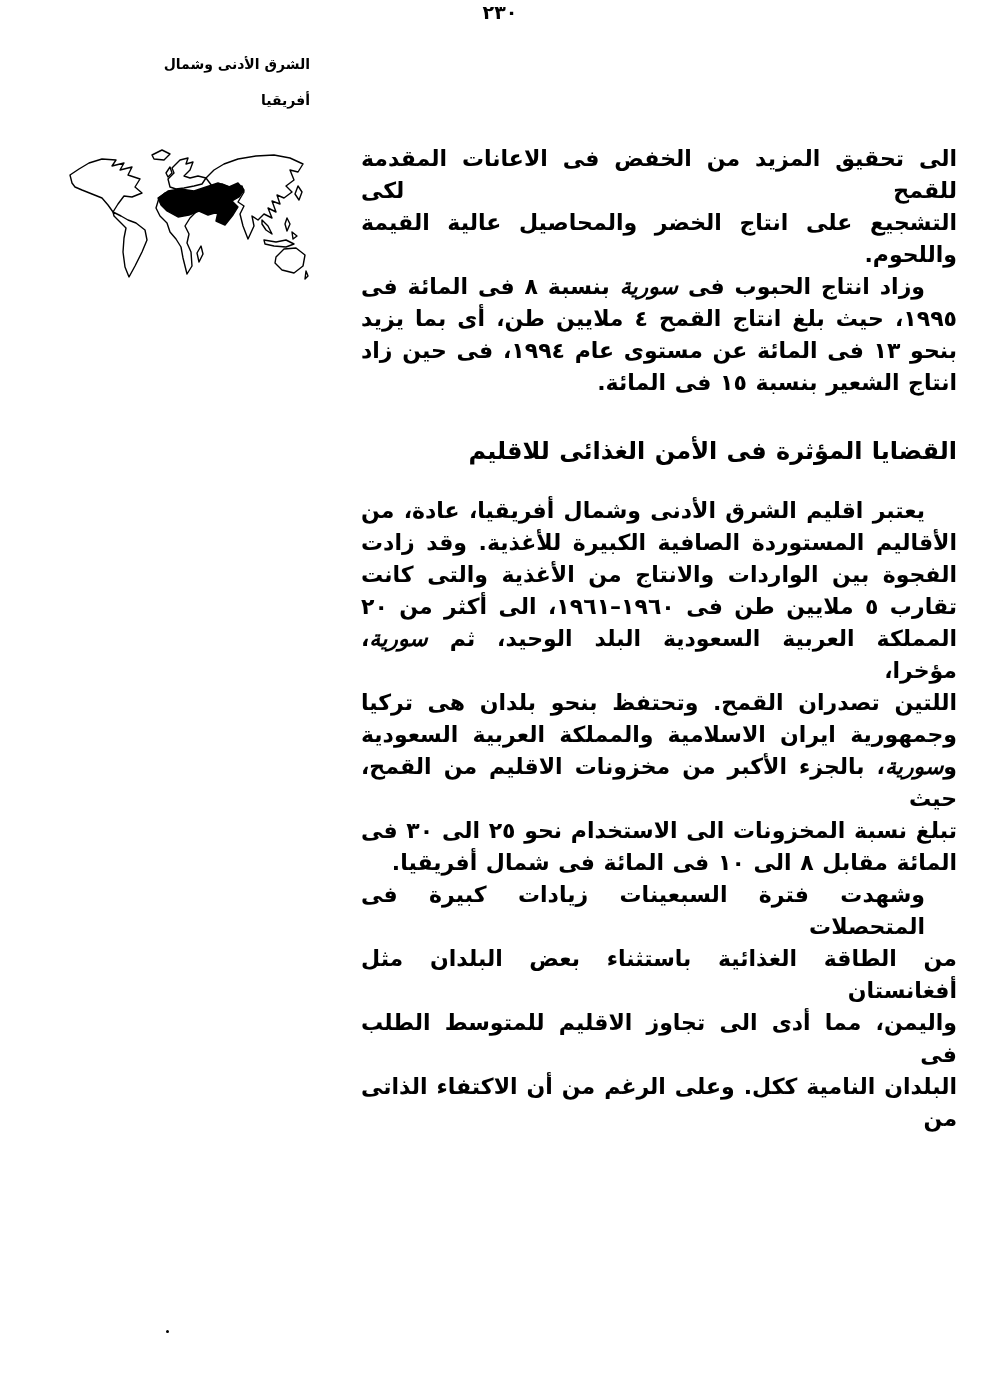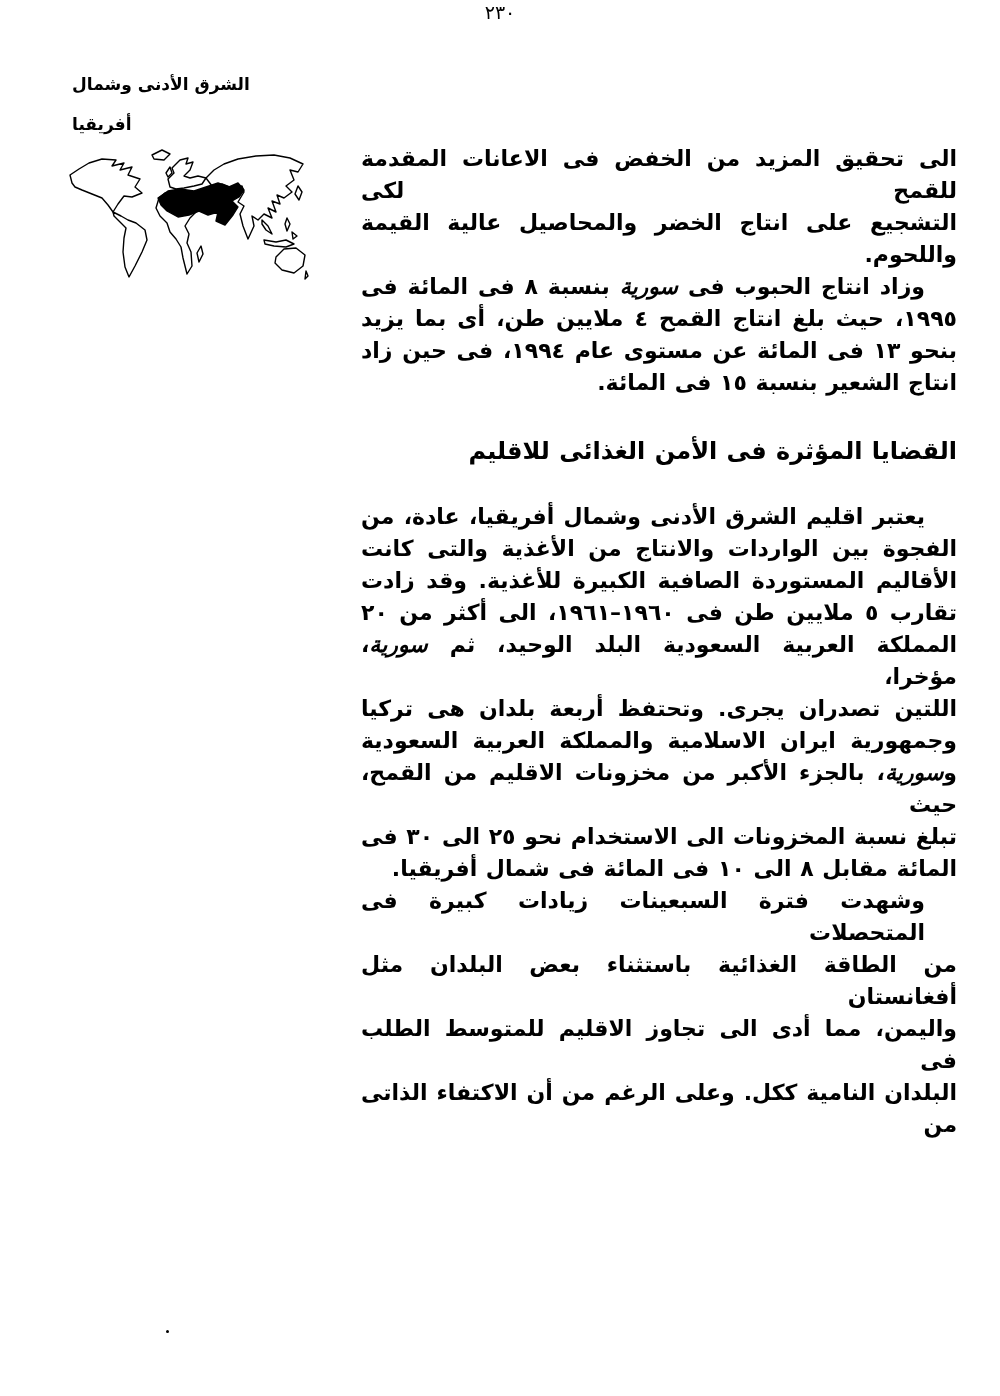--- a/index.html
+++ b/index.html
@@ -15,32 +15,32 @@
     font-family: "DejaVu Sans", sans-serif;
     color: #000;
   }
   .page-number {
     position: absolute;
     top: 1px;
     left: 0;
     right: 0;
     text-align: center;
     font-size: 19px;
-    font-weight: 400;
+    font-weight: 700;
     letter-spacing: 1px;
     direction: rtl;
   }
   .region-label {
     position: absolute;
-    top: 74px;
+    top: 56px;
     left: 72px;
     width: 238px;
-    text-align: left;
+    text-align: right;
     font-weight: 700;
-    font-size: 17px;
+    font-size: 14px;
     direction: rtl;
   }
   .region-label .l1 { display: block; }
   .region-label .l2 { display: block; margin-top: 20px; }
   .map-wrap {
     position: absolute;
     top: 146px;
     left: 66px;
     width: 248px;
     height: 146px;
@@ -67,21 +67,21 @@
     text-align: left;
     text-align-last: right;
   }
   .line.indent { padding-right: 32px; }
   .heading {
     font-size: 24px;
     font-weight: 700;
     text-align: right;
     line-height: 42px;
     margin-top: 31px;
-    margin-bottom: 29px;
+    margin-bottom: 23px;
   }
   i { font-style: italic; }
   .scan-dot {
     position: absolute;
     left: 166px;
     top: 1330px;
     width: 3px;
     height: 3px;
     background: #000;
     border-radius: 50%;
@@ -140,25 +140,25 @@
     </div>
     <div class="paragraph">
       <div class="line indent">وزاد انتاج الحبوب فى <i>سورية</i> بنسبة ٨ فى المائة فى</div>
       <div class="line">١٩٩٥، حيث بلغ انتاج القمح ٤ ملايين طن، أى بما يزيد</div>
       <div class="line">بنحو ١٣ فى المائة عن مستوى عام ١٩٩٤، فى حين زاد</div>
       <div class="line line-end">انتاج الشعير بنسبة ١٥ فى المائة.</div>
     </div>
     <div class="heading">القضايا المؤثرة فى الأمن الغذائى للاقليم</div>
     <div class="paragraph">
       <div class="line indent">يعتبر اقليم الشرق الأدنى وشمال أفريقيا، عادة، من</div>
+      <div class="line">الأقاليم المستوردة الصافية الكبيرة للأغذية. وقد زادت</div>
       <div class="line">الفجوة بين الواردات والانتاج من الأغذية والتى كانت</div>
-      <div class="line">الأقاليم المستوردة الصافية الكبيرة للأغذية. وقد زادت</div>
       <div class="line">تقارب ٥ ملايين طن فى ١٩٦٠–١٩٦١، الى أكثر من ٢٠</div>
       <div class="line">المملكة العربية السعودية البلد الوحيد، ثم <i>سورية</i>، مؤخرا،</div>
-      <div class="line">اللتين تصدران يجرى. وتحتفظ أربعة بلدان هى تركيا</div>
+      <div class="line">اللتين تصدران القمح. وتحتفظ بنحو بلدان هى تركيا</div>
       <div class="line">وجمهورية ايران الاسلامية والمملكة العربية السعودية</div>
       <div class="line">و<i>سورية</i>، بالجزء الأكبر من مخزونات الاقليم من القمح، حيث</div>
       <div class="line">تبلغ نسبة المخزونات الى الاستخدام نحو ٢٥ الى ٣٠ فى</div>
       <div class="line line-end">المائة مقابل ٨ الى ١٠ فى المائة فى شمال أفريقيا.</div>
     </div>
     <div class="paragraph">
       <div class="line indent">وشهدت فترة السبعينات زيادات كبيرة فى المتحصلات</div>
       <div class="line">من الطاقة الغذائية باستثناء بعض البلدان مثل أفغانستان</div>
       <div class="line">واليمن، مما أدى الى تجاوز الاقليم للمتوسط الطلب فى</div>
       <div class="line">البلدان النامية ككل. وعلى الرغم من أن الاكتفاء الذاتى من</div>

